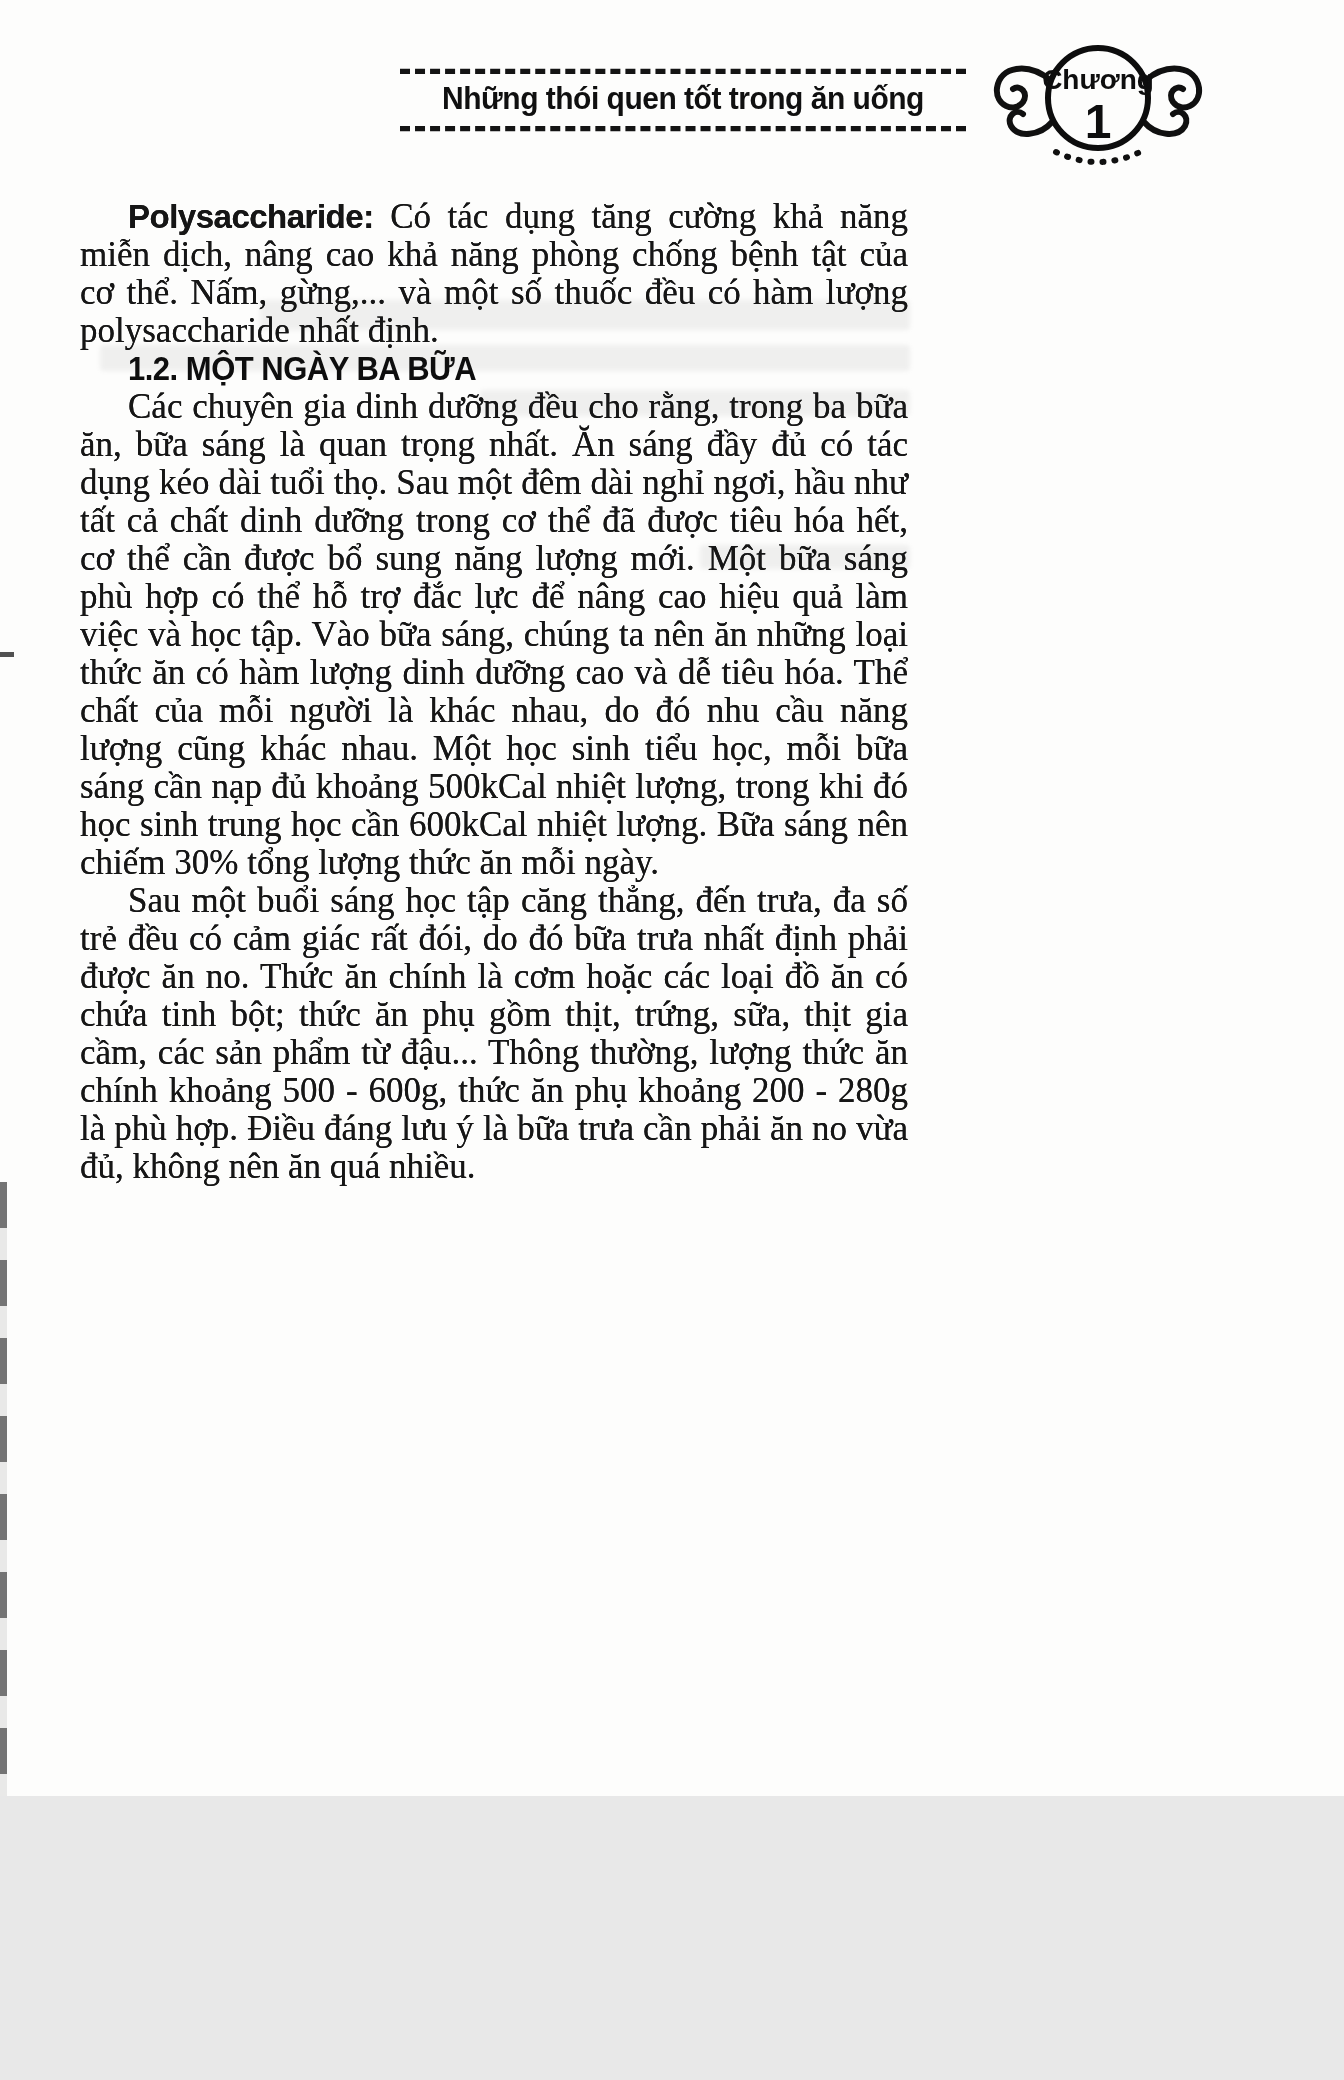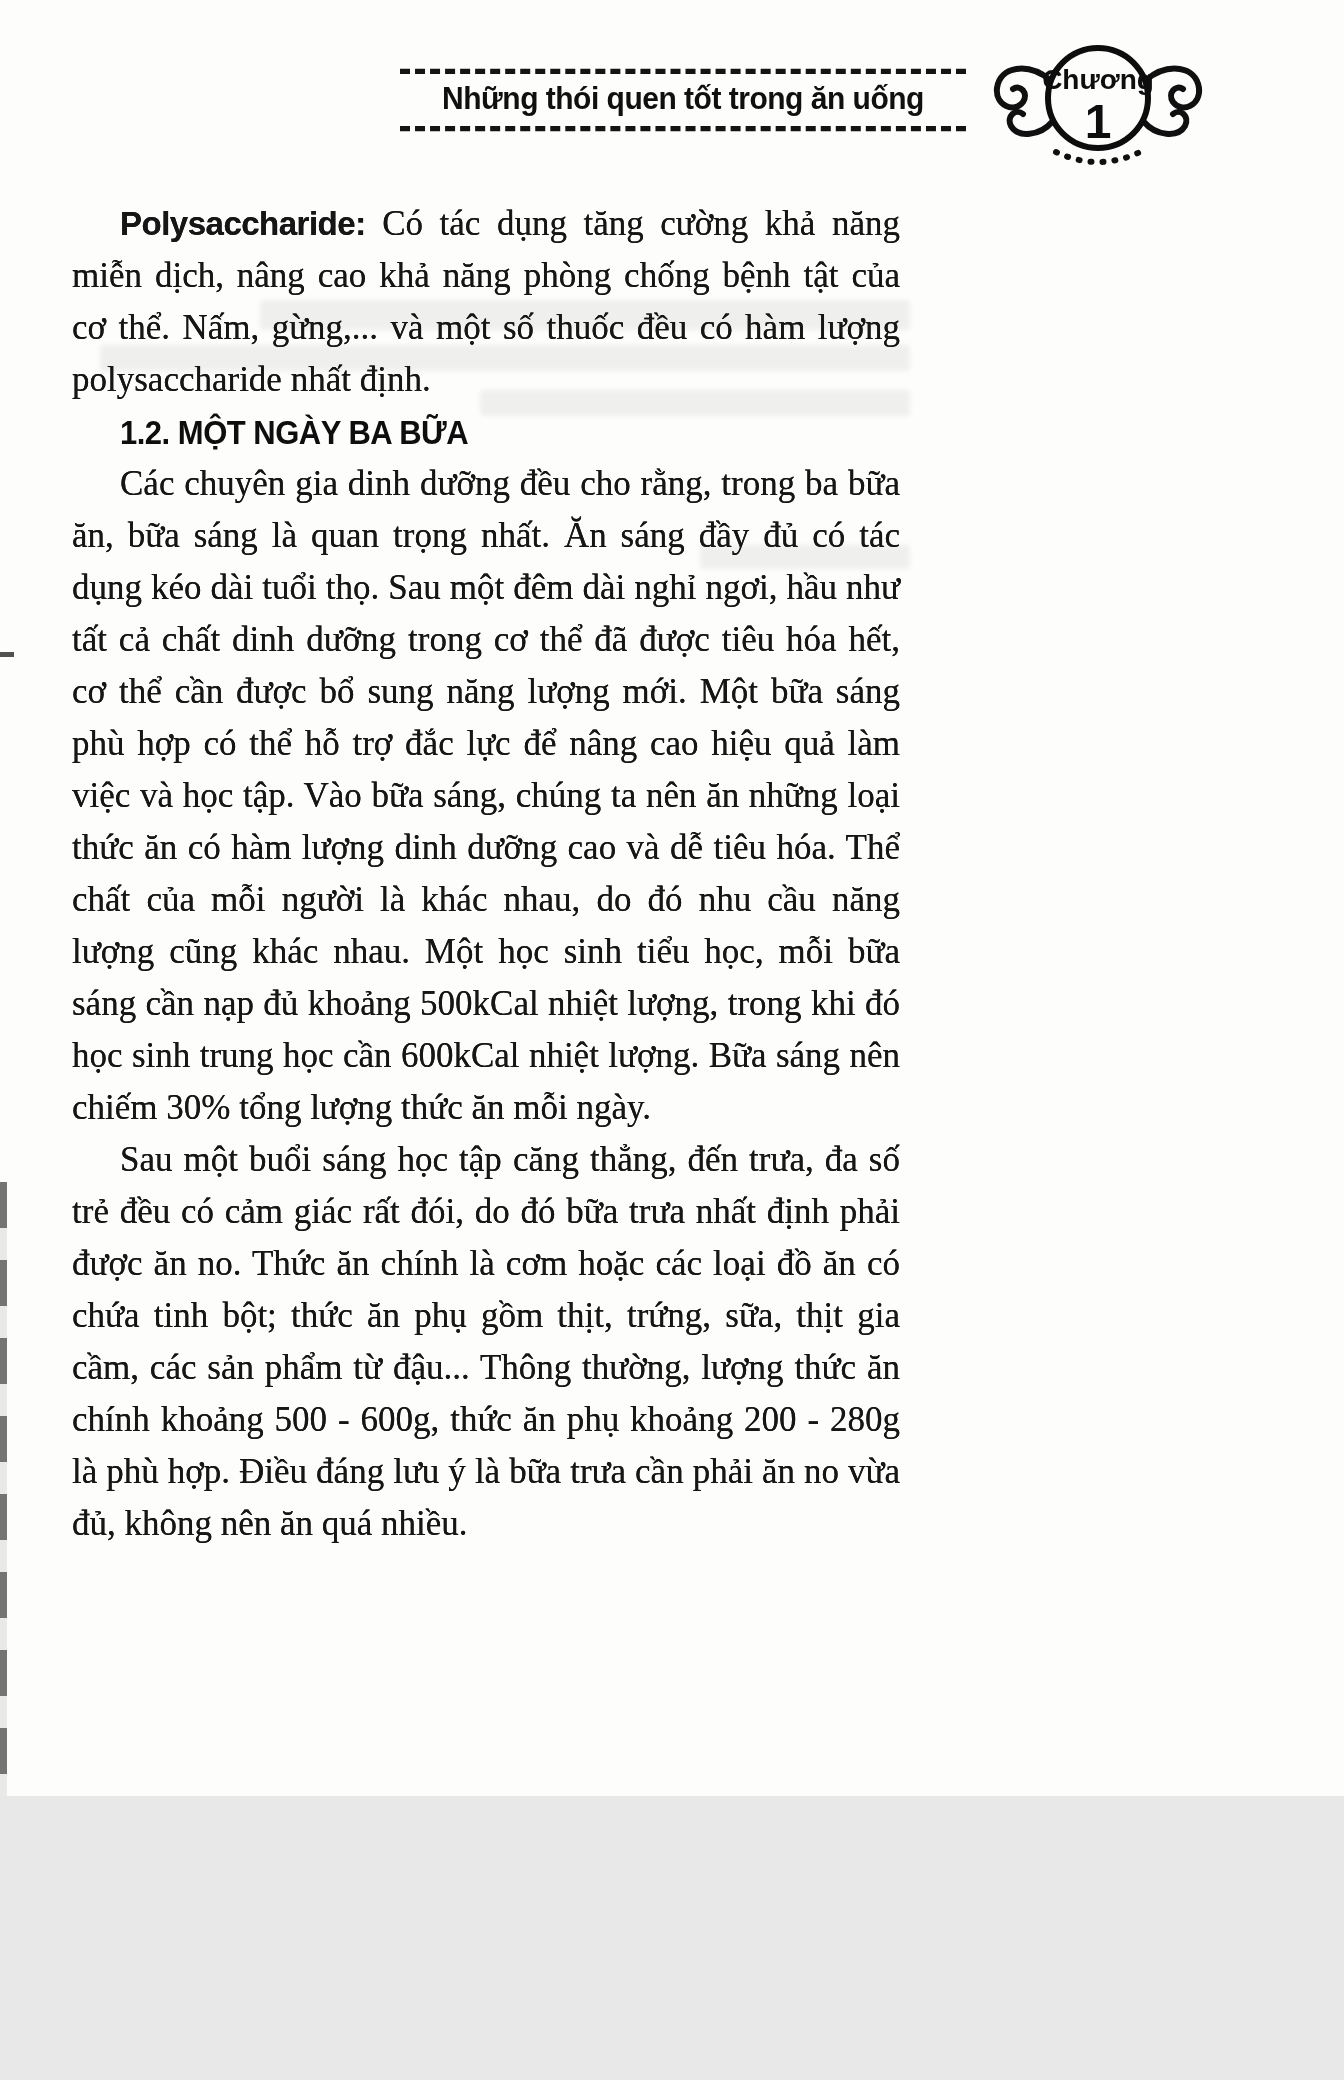--- a/index.html
+++ b/index.html
@@ -26,22 +26,22 @@
   .chapter-badge{position:absolute;left:978px;top:36px;width:240px;height:140px;}
   .chapter-badge svg{display:block;width:100%;height:100%;}
   .chapter-badge text{
     font-family:"Liberation Sans","DejaVu Sans",sans-serif;
     font-weight:700;fill:#0e0e0e;
   }
   .chap-word{font-size:28px;}
   .chap-num{font-size:48px;}
   
   .body-text{
-    position:absolute;left:72px;top:198px;width:828px;
-    font-size:35px;line-height:52px;
+    position:absolute;left:80px;top:198px;width:828px;
+    font-size:35px;line-height:38px;
     text-align:justify;
     text-shadow:0 0 0.6px #1b1b1b;
   }
   .body-text p{margin:0;text-indent:48px;}
   .lead-bold{
     font-family:"Liberation Sans","DejaVu Sans",sans-serif;
     font-weight:700;font-size:33px;letter-spacing:-0.5px;
   }
   .section-heading{
     margin-top:48px;

